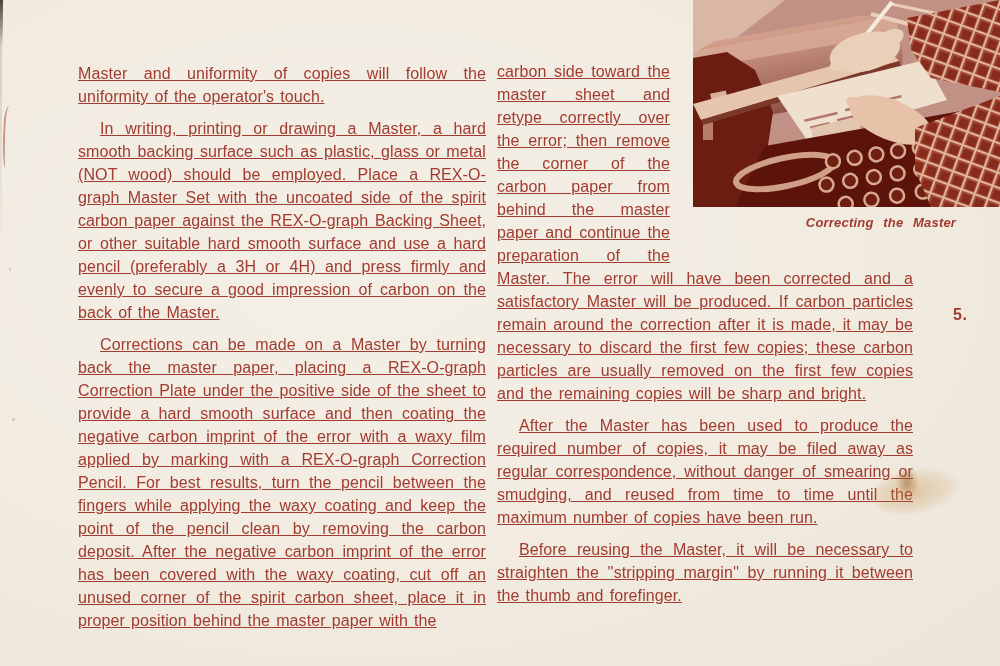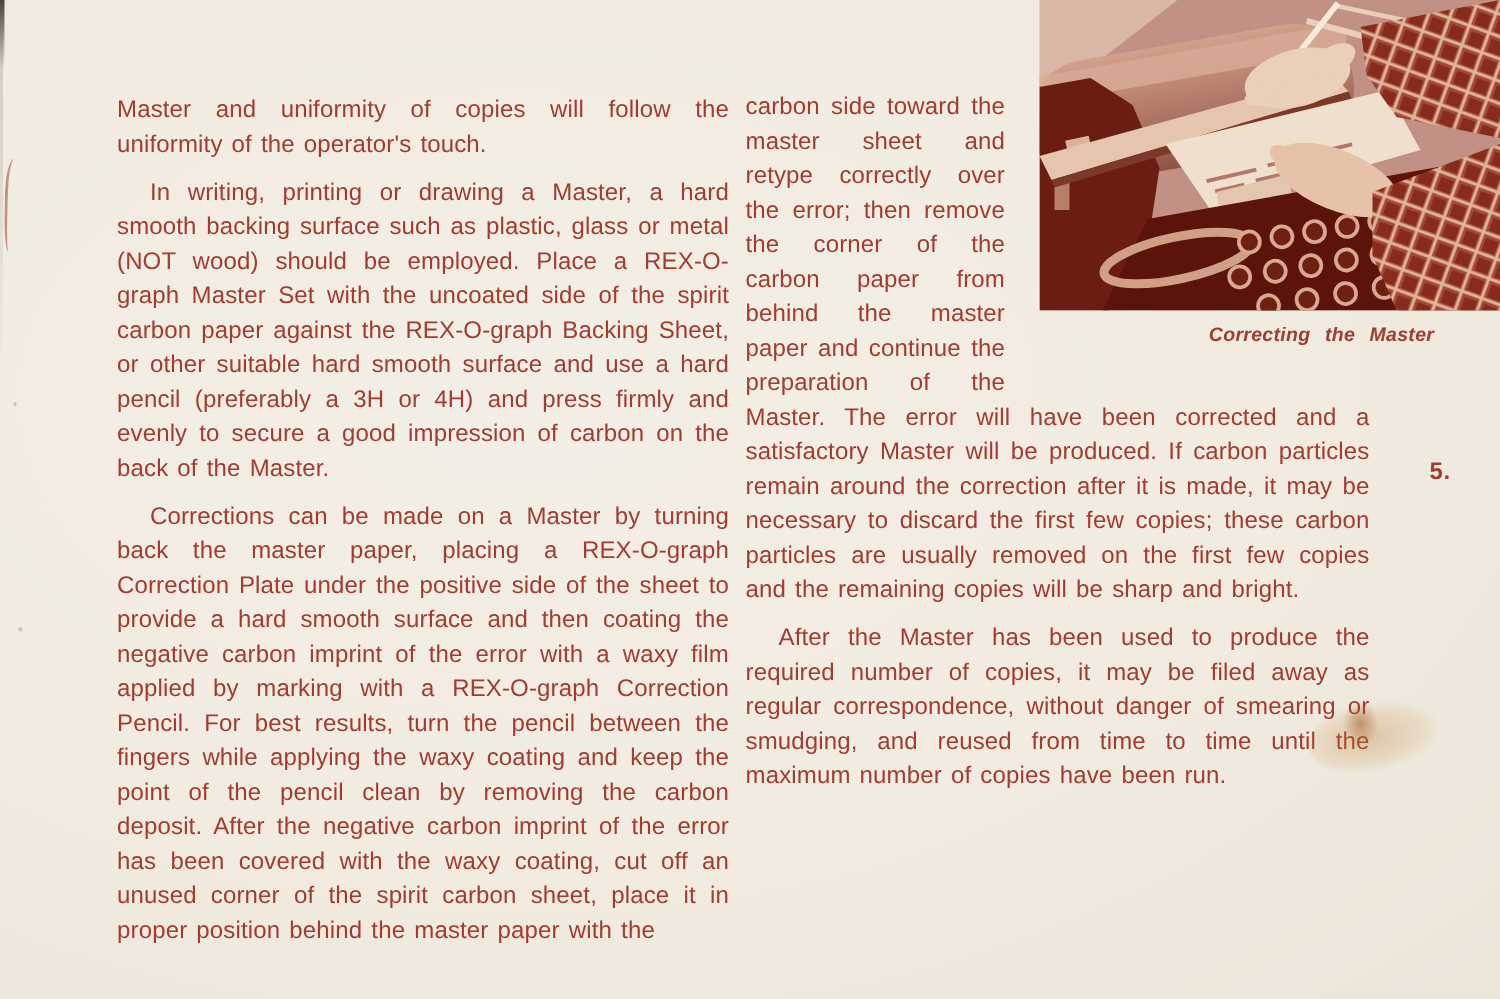--- a/index.html
+++ b/index.html
@@ -5,21 +5,21 @@
   html,body{margin:0;padding:0;background:#888;}
   .page{
     position:relative;width:1000px;height:666px;overflow:hidden;
     background:radial-gradient(ellipse at 35% 40%, #f4efe6 0%, #f1ebe0 55%, #ece5d8 100%);
     font-family:"Liberation Sans", sans-serif;
     color:#a23b30;
   }
   .col{position:absolute;}
   .col p{
     margin:0;font-size:16px;line-height:23px;font-weight:500;
-    text-align:justify;word-spacing:1.5px;letter-spacing:0.1px;
+    text-align:justify;word-spacing:1.5px;letter-spacing:0.1px;text-decoration:underline;
   }
   .col p + p{margin-top:9px;}
   .col p.indent{text-indent:22px;}
   .col-left{left:78px;top:62px;width:408px;}
   .col-right{left:497px;top:60px;width:416px;}
   .photo-spacer{float:right;width:243px;height:186px;}
   .photo{position:absolute;left:693px;top:0;width:307px;height:207px;margin:0;line-height:0;}
   .caption{
     position:absolute;left:731px;top:215px;width:300px;text-align:center;
     font-size:13px;font-weight:700;font-style:italic;word-spacing:0.45em;letter-spacing:0.2px;
@@ -62,20 +62,21 @@
   <div class="col col-left">
     <p>Master and uniformity of copies will follow the uniformity of the operator's touch.</p>
     <p class="indent">In writing, printing or drawing a Master, a hard smooth backing surface such as plastic, glass or metal (NOT wood) should be employed. Place a REX-O-graph Master Set with the uncoated side of the spirit carbon paper against the REX-O-graph Backing Sheet, or other suitable hard smooth surface and use a hard pencil (preferably a 3H or 4H) and press firmly and evenly to secure a good impression of carbon on the back of the Master.</p>
     <p class="indent">Corrections can be made on a Master by turning back the master paper, placing a REX-O-graph Correction Plate under the positive side of the sheet to provide a hard smooth surface and then coating the negative carbon imprint of the error with a waxy film applied by marking with a REX-O-graph Correction Pencil. For best results, turn the pencil between the fingers while applying the waxy coating and keep the point of the pencil clean by removing the carbon deposit. After the negative carbon imprint of the error has been covered with the waxy coating, cut off an unused corner of the spirit carbon sheet, place it in proper position behind the master paper with the</p>
   </div>
 
   <div class="col col-right">
     <div class="photo-spacer"></div>
     <p>carbon side toward the master sheet and retype correctly over the error; then remove the corner of the carbon paper from behind the master paper and continue the preparation of the Master. The error will have been corrected and a satisfactory Master will be produced. If carbon particles remain around the correction after it is made, it may be necessary to discard the first few copies; these carbon particles are usually removed on the first few copies and the remaining copies will be sharp and bright.</p>
     <p class="indent">After the Master has been used to produce the required number of copies, it may be filed away as regular correspondence, without danger of smearing or smudging, and reused from time to time until the maximum number of copies have been run.</p>
+    <p class="indent">Before reusing the Master, it will be necessary to straighten the ''stripping margin'' by running it between the thumb and forefinger.</p>
   </div>
 
   <figure class="photo">
     <svg width="307" height="207" viewBox="0 0 307 207" xmlns="http://www.w3.org/2000/svg">
       <defs>
         <linearGradient id="platenGrad" x1="0" y1="0" x2="0" y2="1">
           <stop offset="0" stop-color="#d2a08c"></stop>
           <stop offset="0.5" stop-color="#b27a68"></stop>
           <stop offset="1" stop-color="#8f5344"></stop>
         </linearGradient>

